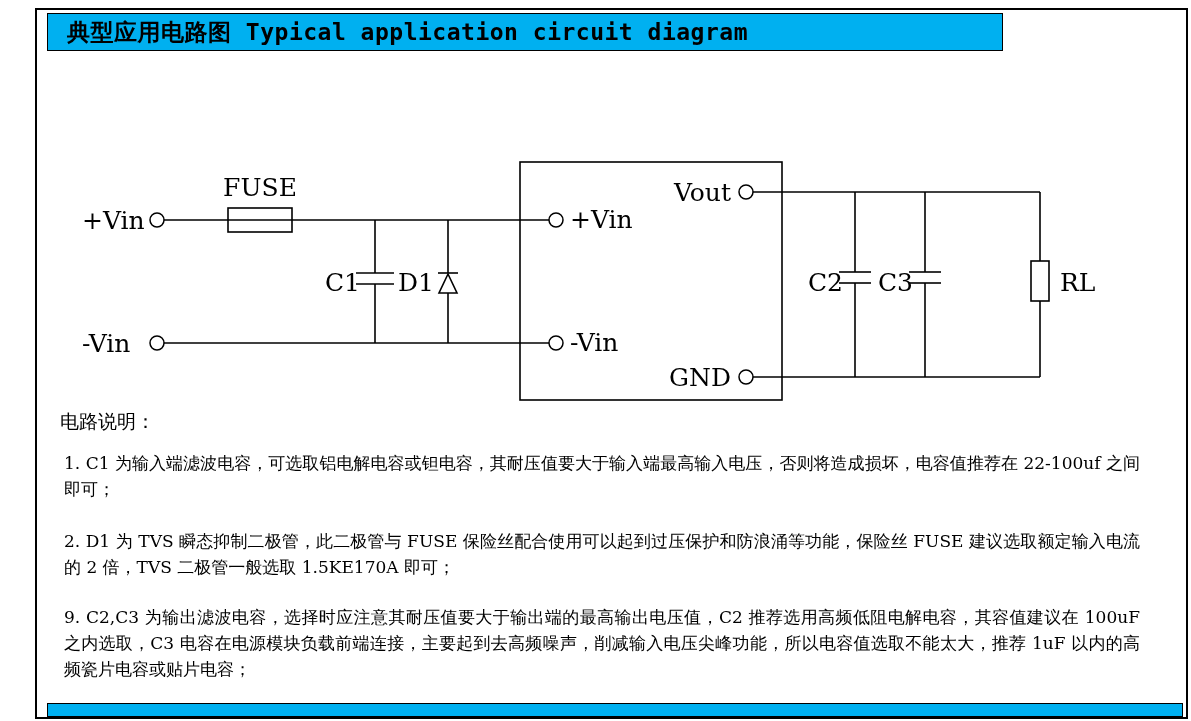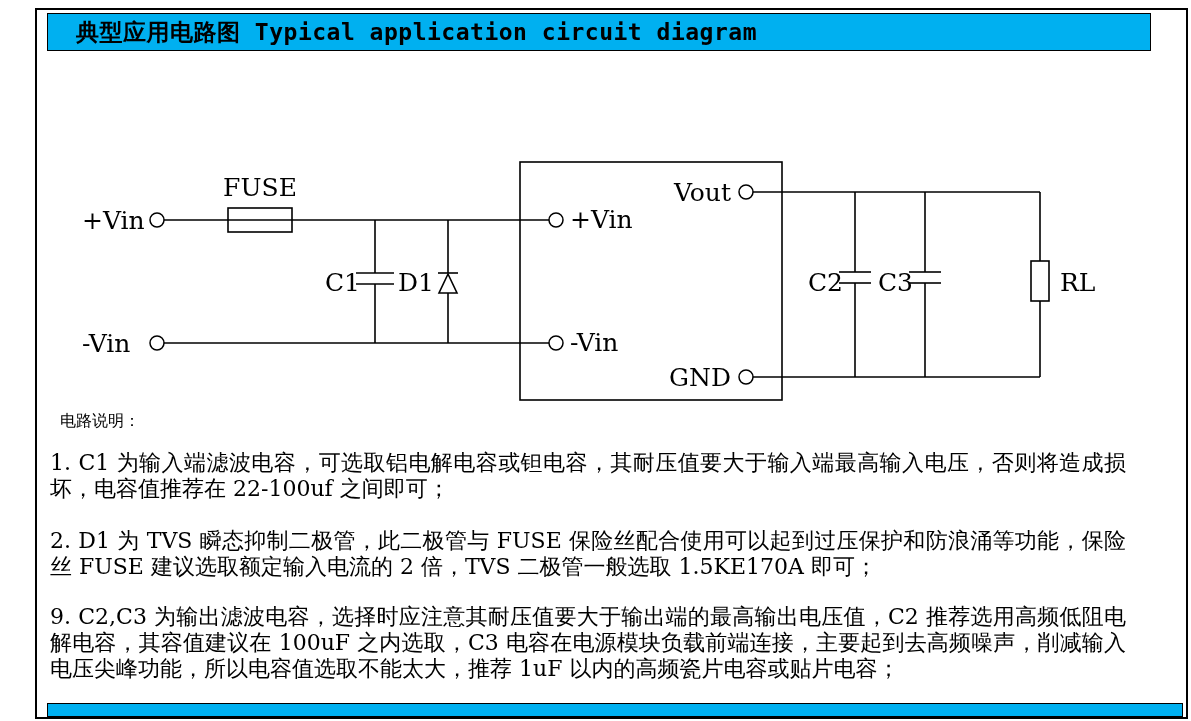--- a/index.html
+++ b/index.html
@@ -6,40 +6,40 @@
   body {
     width: 1191px; height: 721px; position: relative;
     background: #ffffff; overflow: hidden; color: #000;
     font-family: "DejaVu Serif", "Liberation Serif", serif;
   }
   .page-frame {
     position: absolute; left: 35px; top: 8px; width: 1153px; height: 711px;
     border: 2px solid #000; box-sizing: border-box; background: transparent;
   }
   .title-bar {
-    position: absolute; left: 47px; top: 13px; width: 1104px; height: 38px;
+    position: absolute; left: 47px; top: 13px; width: 956px; height: 38px;
     box-sizing: border-box; border: 1px solid #000;
-    display: flex; align-items: center; padding-left: 28px;
+    display: flex; align-items: center; padding-left: 19px;
   }
   .title-text {
     font-family: "DejaVu Sans Mono", "Liberation Mono", monospace;
     font-weight: bold; font-size: 23px; letter-spacing: 0.5px; white-space: nowrap;
   }
   .circuit-svg { position: absolute; left: 0; top: 0; }
   svg text {
     font-family: "DejaVu Serif", "Liberation Serif", serif;
     font-size: 25px;
   }
   .notes-heading {
     position: absolute; left: 60px; top: 408px;
-    font-size: 16px; line-height: 26px; text-align: right;
+    font-size: 19px; line-height: 26px; text-align: right;
   }
   .note {
-    position: absolute; left: 50px; width: 1076px; margin: 0;
-    font-size: 22px; line-height: 26px; text-align: justify;
+    position: absolute; left: 64px; width: 1076px; margin: 0;
+    font-size: 17px; line-height: 26px; text-align: justify;
   }
   .note-1 { top: 450px; }
   .note-2 { top: 528px; }
   .note-3 { top: 604px; }
   .bottom-bar {
     position: absolute; left: 47px; top: 703px; width: 1136px; height: 14px;
     box-sizing: border-box; border: 1px solid #000;
   }
 </style>
 </head>

